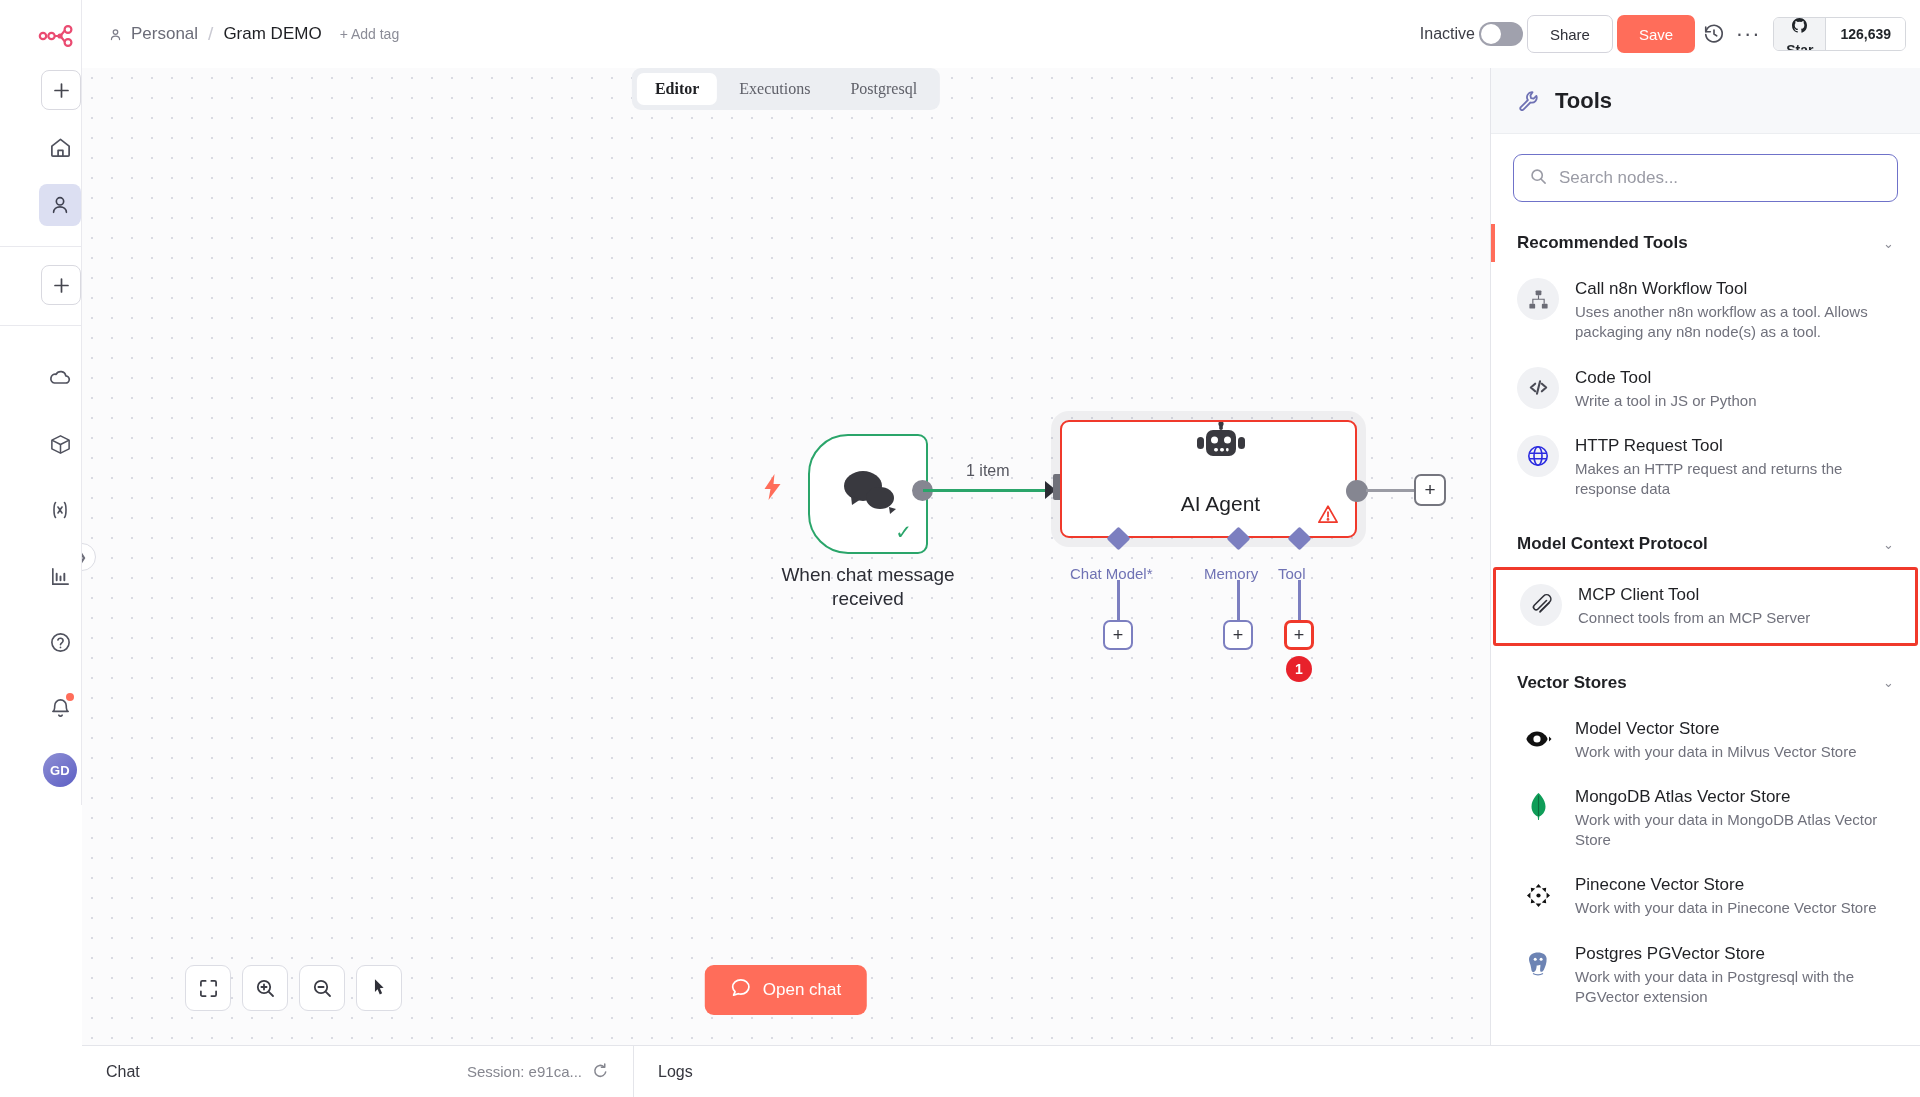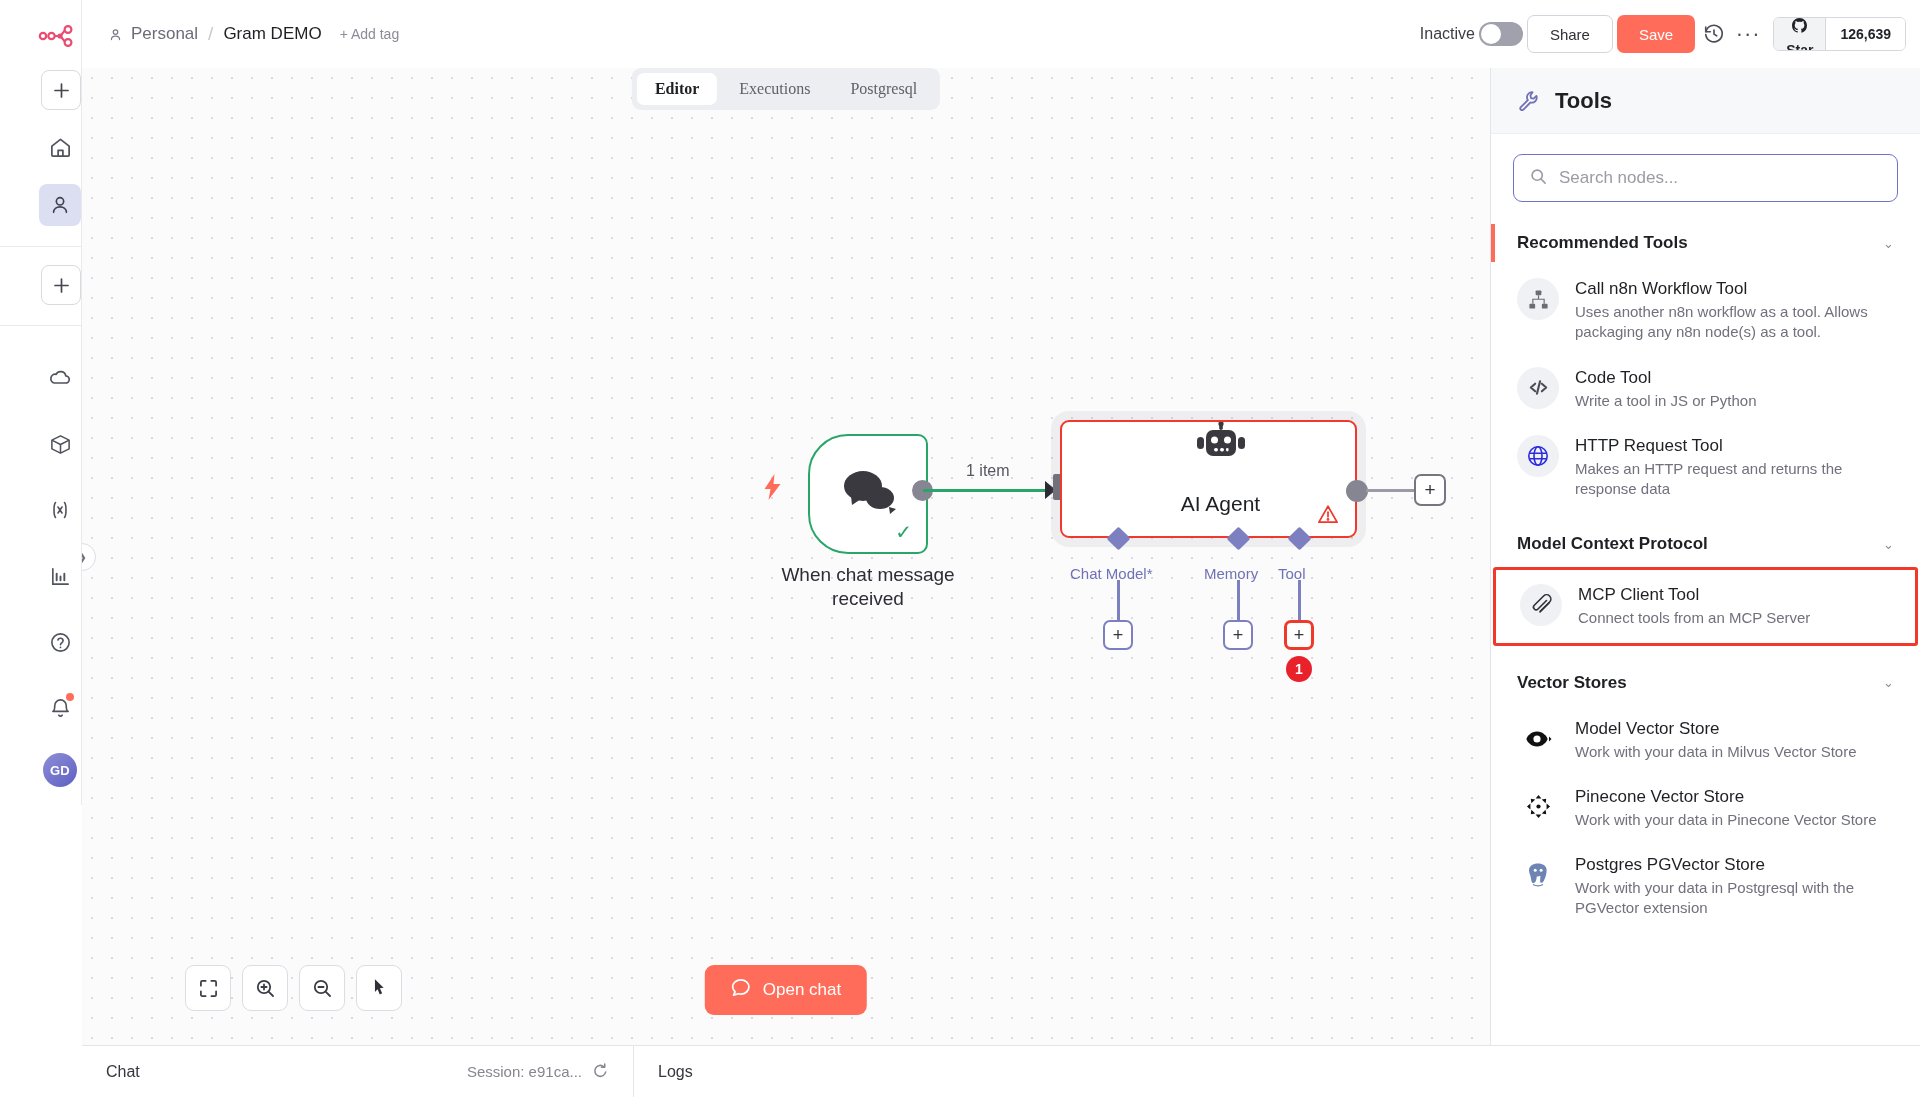--- a/index.html
+++ b/index.html
@@ -624,20 +624,32 @@
                 <circle cx="13" cy="10" r="3.6" fill="#fff"></circle>
                 <path d="M25 7.5L27.5 10 25 12.5z"></path>
               </svg>
             </span>
             <span class="tool-txt">
               <span class="tool-name" style="display:block">Model Vector Store</span>
               <span class="tool-desc" style="display:block">Work with your data in Milvus Vector Store</span>
             </span>
           </div>
 
+          <div class="tool-row">
+            <span class="tool-ico plain">
+              <svg width="19" height="28" viewBox="0 0 18 28" fill="#0f9d58">
+                <path d="M9 0C9 0 2 6 2 13.5 2 19 5.5 22.5 8.2 23.5l.4 3.5h.8l.4-3.5C12.5 22.5 16 19 16 13.5 16 6 9 0 9 0z"></path>
+                <path d="M9 2.5v20.8" stroke="#0b6e3d" stroke-width="1.1"></path>
+              </svg>
+            </span>
+            <span class="tool-txt">
+              <span class="tool-name" style="display:block">MongoDB Atlas Vector Store</span>
+              <span class="tool-desc" style="display:block">Work with your data in MongoDB Atlas Vector Store</span>
+            </span>
+          </div>
 
           <div class="tool-row">
             <span class="tool-ico plain">
               <svg width="25" height="25" viewBox="0 0 26 26" fill="#111">
                 <path d="M13 1l3 3.6h-6zM13 25l-3-3.6h6zM1 13l3.6-3v6zM25 13l-3.6 3v-6z"></path>
                 <path d="M5 5l4.6.6-4 4zM21 5l-.6 4.6-4-4zM5 21l.6-4.6 4 4zM21 21l-4.6-.6 4-4z"></path>
                 <circle cx="13" cy="13" r="2.2"></circle>
               </svg>
             </span>
             <span class="tool-txt">

